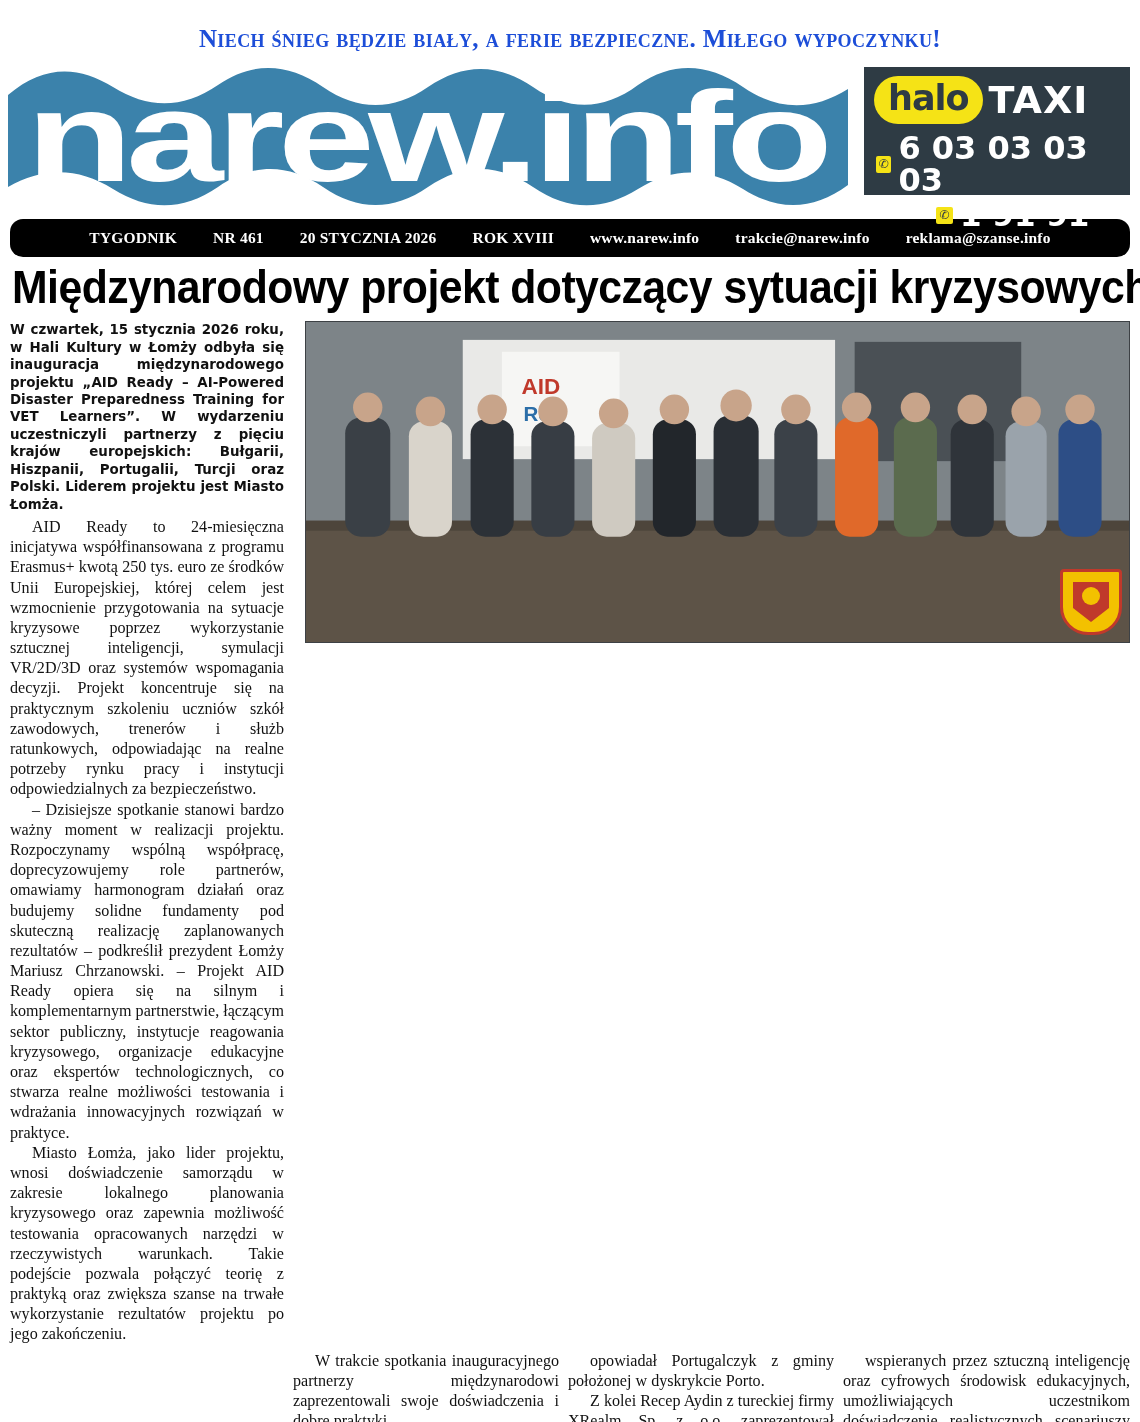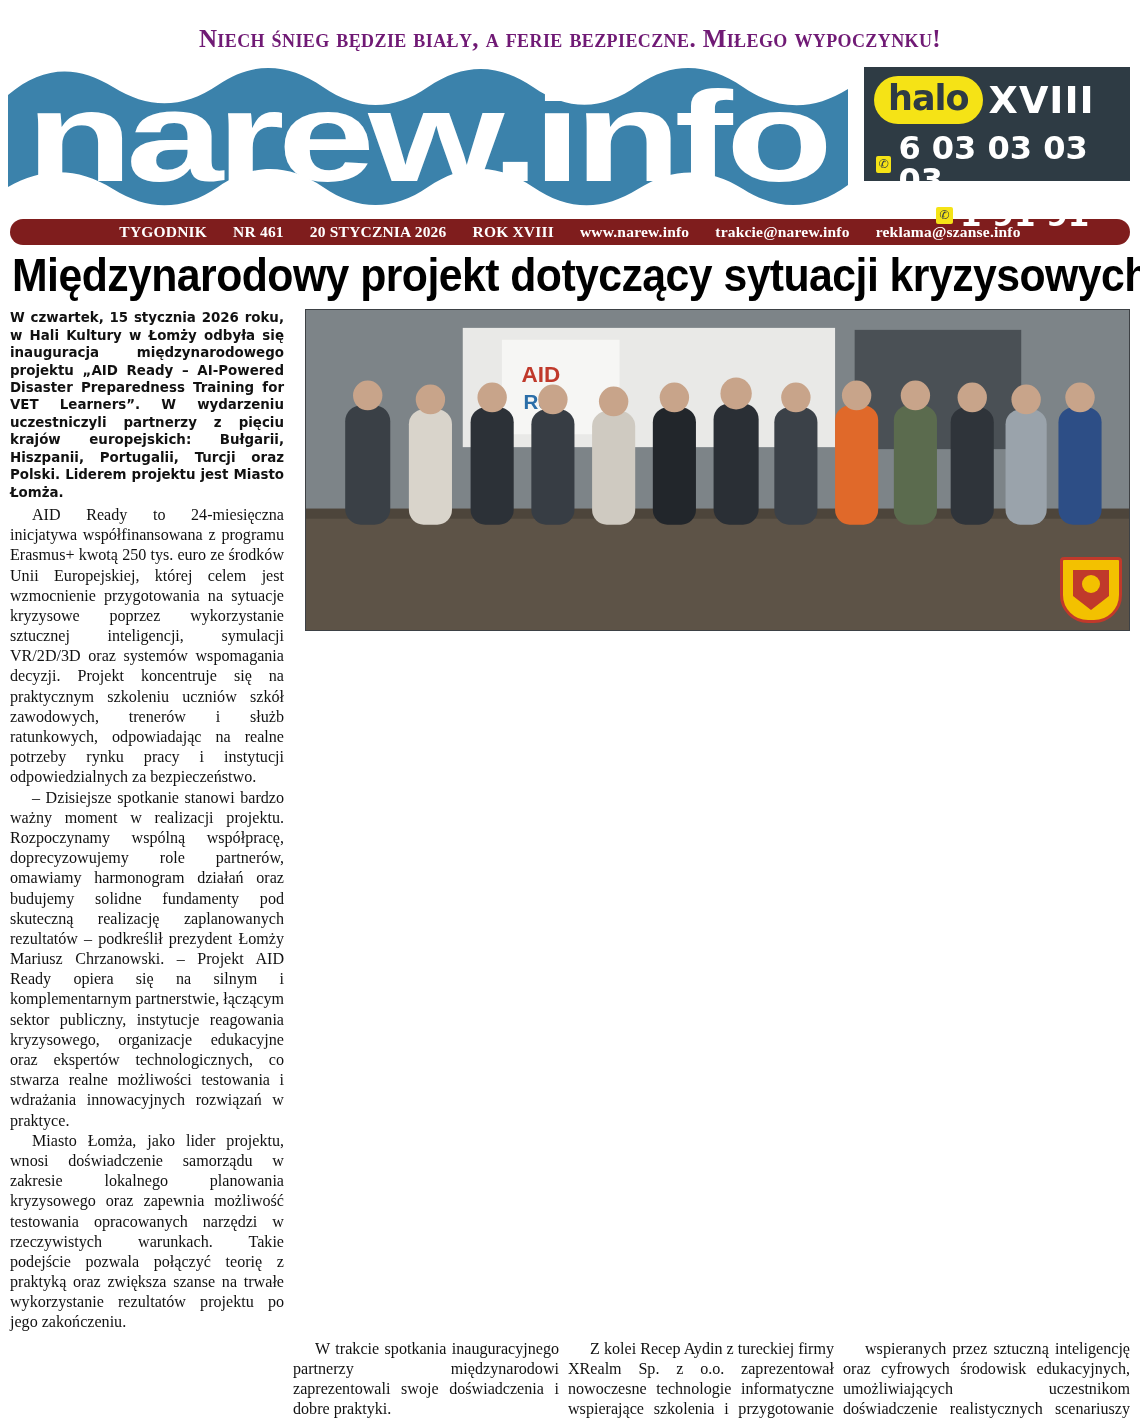--- a/index.html
+++ b/index.html
@@ -13,21 +13,21 @@
     position:relative;
   }
   .page{width:1140px;height:1422px;position:relative;}
 
   
   .tagline{
     text-align:center;
     font-family:"Liberation Serif", serif;
     font-weight:bold;
     font-variant:small-caps;
-    color:#701a75;
+    color:#1d4ed8;
     font-size:25px;
     letter-spacing:0.4px;
     padding-top:26px;
     line-height:1;
     white-space:nowrap;
   }
 
   
   .masthead{
     position:relative;
@@ -36,21 +36,21 @@
   }
   .wave-wrap{
     position:absolute;left:8px;top:0;width:848px;height:152px;
   }
   .wave-wrap svg{display:block;width:840px;height:152px;}
 
   
   .taxi{
     position:absolute;
     right:10px;top:6px;
-    width:266px;height:114px;
+    width:266px;height:128px;
     background:#2e3b44;
     color:#fff;
     box-sizing:border-box;
     padding:9px 10px 8px 10px;
   }
   .taxi-top{display:flex;align-items:center;gap:6px;justify-content:flex-start;}
   .halo-pill{
     background:#f5e316;
     color:#2e3b44;
     border-radius:30px;
@@ -81,25 +81,25 @@
   .ph-ic{
     width:17px;height:17px;background:#f5e316;color:#2e3b44;
     font-size:12px;line-height:17px;text-align:center;
     display:inline-block;border-radius:2px;
     font-family:"DejaVu Sans", sans-serif;
   }
 
   
   .infobar{
     margin:6px 10px 0 10px;
-    height:26px;
-    background:#7f1d1d;
+    height:38px;
+    background:#000000;
     border-radius:13px;
     display:flex;align-items:center;justify-content:center;
-    gap:4px;
+    gap:14px;
     color:#fff;
   }
   .infobar span{
     font-family:"Liberation Serif", serif;
     font-weight:bold;
     font-size:15.5px;
     padding:0 11px;
     white-space:nowrap;
     letter-spacing:0.2px;
   }
@@ -204,21 +204,21 @@
         <g clip-path="url(#wclip)">
           <rect x="0" y="0" width="840" height="152" fill="#3b82ab"></rect>
         </g>
         <text x="18" y="120" font-family="Liberation Sans, sans-serif" font-weight="bold" font-size="128" letter-spacing="-5" fill="#ffffff" textLength="800" lengthAdjust="spacingAndGlyphs">narew.info</text>
       </svg>
     </div>
 
     <div class="taxi">
       <div class="taxi-top">
         <span class="halo-pill">halo</span>
-        <span class="taxi-word">XVIII</span>
+        <span class="taxi-word">TAXI</span>
       </div>
       <div class="phone-row r1">
         <span class="ph-ic">✆</span>
         <span>6 03 03 03 03</span>
       </div>
       <div class="phone-row r2">
         <span class="ph-ic">✆</span>
         <span>1 91 91</span>
       </div>
     </div>
@@ -297,20 +297,21 @@
     </div>
 
     <div class="a1-cols">
       <div class="col c1"></div>
       <div class="col c2">
         <p class="body-p">W trakcie spotkania inauguracyjnego partnerzy międzynarodowi zaprezentowali swoje doświadczenia i dobre praktyki.</p>
         <p class="body-p">Przedstawiciel portugalskiej Ochotniczej Straży Pożarnej w Marco de Canaveses Miguel Carneiro omówił rolę straży w reagowaniu na sytuacje nadzwyczajne.</p>
 
       </div>
       <div class="col c3">
+        <p class="body-p">opowiadał Portugalczyk z gminy położonej w dyskrykcie Porto.</p>
         <p class="body-p">Z kolei Recep Aydin z tureckiej firmy XRealm Sp. z o.o. zaprezentował nowoczesne technologie informatyczne wspierające szkolenia i przygotowanie na katastrofy.</p>
 
       </div>
       <div class="col c4">
         <p class="body-p">wspieranych przez sztuczną inteligencję oraz cyfrowych środowisk edukacyjnych, umożliwiających uczestnikom doświadczenie realistycznych scenariuszy katastrof w bezpiecznych i kontrolowanych warunkach.</p>
 
       </div>
     </div>
   </div>
 

